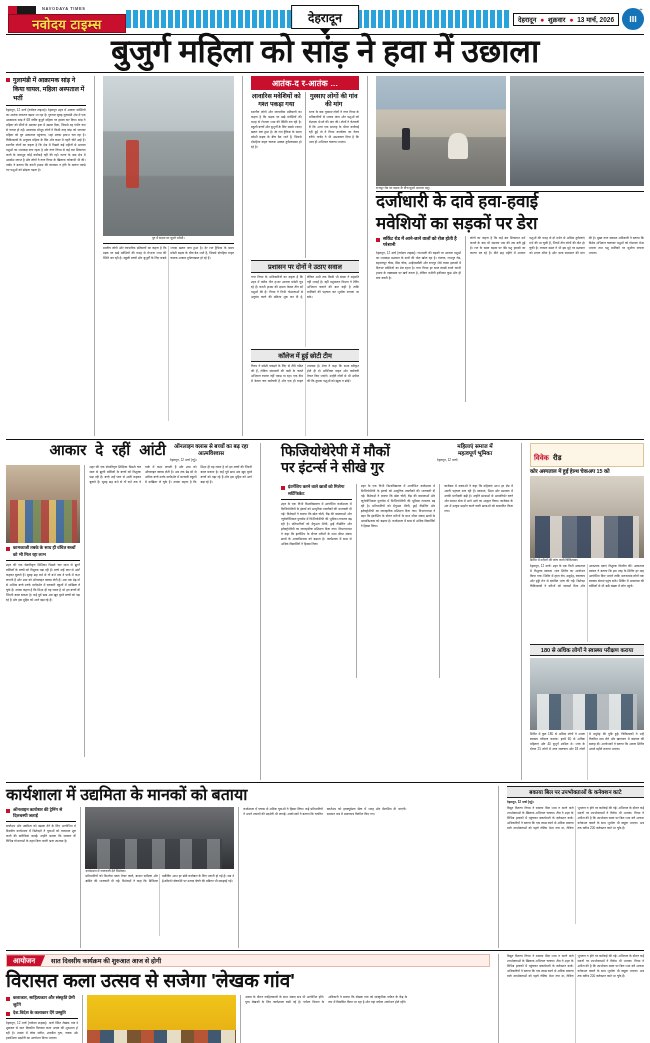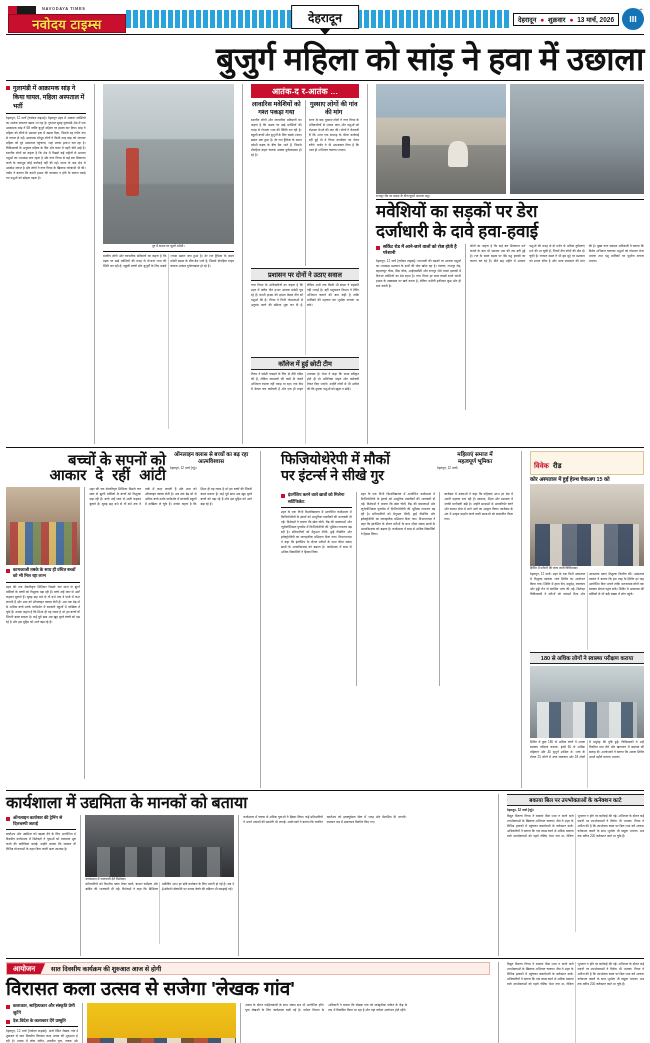--- a/index.html
+++ b/index.html
@@ -32,21 +32,21 @@
   .dateline{flex:none;border:1px solid #111;background:#fff;padding:1px 4px;margin-left:3px;
      font-size:6.5px;font-weight:700;font-family:"Liberation Sans",sans-serif;white-space:nowrap;}
   .dateline b{color:#c8102e;font-size:7px;}
   .emblem{flex:none;width:22px;height:22px;border-radius:50%;background:#1573b8;color:#fff;
      display:flex;align-items:center;justify-content:center;font-size:9px;font-weight:700;margin-left:3px;
      font-family:"Liberation Sans",sans-serif;}
   .plusdot{position:absolute;right:1px;top:2px;font-size:7px;color:#555;}
 
   
   .lead-hl{font-size:32px;font-weight:700;letter-spacing:-.3px;line-height:1.05;
-     text-align:right;margin:8px 0 3px 0;font-family:"Liberation Sans",sans-serif;}
+     text-align:center;margin:0 0 3px 0;font-family:"Liberation Sans",sans-serif;}
 
   
   .rule{border-top:1px solid #111;}
   .cols{display:flex;gap:8px;}
   .col{box-sizing:border-box;}
   .vsep{border-left:.5px solid #aaa;}
 
   
   .copy{font-size:3.1px;line-height:1.62;text-align:justify;color:#2a2a2a;
      font-family:"Liberation Sans",sans-serif;word-spacing:.2px;hyphens:auto;overflow:hidden;}
@@ -242,22 +242,22 @@
       <div class="cols" style="gap:4px;">
         <div class="col" style="width:130px;">
           <div class="photo ph-road" style="height:110px;"></div>
         </div>
         <div class="col" style="width:134px;">
           <div class="photo ph-band" style="height:110px;"></div>
         </div>
       </div>
       <div class="cap">राजपुर रोड पर सड़क के बीच घूमते आवारा पशु।</div>
       <div class="rule"></div>
+      <div class="subhl" style="font-size:17px;text-align:left;">दर्जाधारी के दावे हवा-हवाई</div>
       <div class="subhl" style="font-size:17px;text-align:left;margin-top:2px;">मवेशियों का सड़कों पर डेरा</div>
-      <div class="subhl" style="font-size:17px;text-align:left;">दर्जाधारी के दावे हवा-हवाई</div>
       <div class="cols" style="gap:4px;margin-top:2px;">
         <div class="col" style="width:86px;">
           <ul class="bullets" style="font-size:4.6px;">
             <li>सर्किट रोड में आने-जाने वालों को रोज होती है परेशानी</li>
           </ul>
           <div class="copy" style="height:150px;margin-top:2px;">देहरादून, 12 मार्च (नवोदय टाइम्स)। राजधानी की सड़कों पर आवारा पशुओं का जमावड़ा प्रशासन के दावों की पोल खोल रहा है। घंटाघर, राजपुर रोड, सहारनपुर चौक, प्रिंस चौक, आईएसबीटी और रायपुर जैसे व्यस्त इलाकों में दिनभर मवेशियों का डेरा रहता है। नगर निगम हर साल लाखों रुपये कांजी हाउस के रखरखाव पर खर्च करता है, लेकिन जमीनी हकीकत कुछ और ही बयां करती है।</div>
         </div>
         <div class="col vsep" style="width:0;"></div>
         <div class="col" style="width:176px;">
           <div class="copy c3" style="height:166px;">लोगों का कहना है कि कई बार शिकायत दर्ज कराने के बाद भी समस्या जस की तस बनी हुई है। रात के समय सड़क पर बैठे पशु हादसों का कारण बन रहे हैं। बीते छह महीने में आवारा पशुओं की वजह से दो दर्जन से अधिक दुर्घटनाएं दर्ज की जा चुकी हैं, जिनमें तीन लोगों की मौत हो चुकी है। व्यापार मंडल ने भी इस मुद्दे पर प्रशासन को ज्ञापन सौंपा है और जल्द समाधान की मांग की है। मुख्य नगर स्वास्थ्य अधिकारी ने बताया कि विशेष अभियान चलाकर पशुओं को गोशाला भेजा जाएगा तथा पशु मालिकों पर जुर्माना लगाया जाएगा।</div>
@@ -266,21 +266,20 @@
     </div>
   </div>
 
   <div class="rule" style="margin-top:3px;"></div>
 
   <div class="cols" style="margin-top:3px;">
 
     <div class="col" style="width:246px;">
       <div class="cols" style="gap:4px;">
         <div class="col" style="width:160px;">
-          <div class="subhl" style="font-size:15px;text-align:right;">बच्चों के सपनों को</div>
           <div class="subhl" style="font-size:15px;text-align:right;font-family:Liberation Mono, monospace;">आकार दे रहीं आंटी</div>
         </div>
         <div class="col" style="width:82px;">
           <div class="kicker">ऑनलाइन क्लास से बच्चों का बढ़ रहा आत्मविश्वास</div>
           <div class="copy" style="margin-top:1px;">देहरादून, 12 मार्च (न्यू)।</div>
         </div>
       </div>
       <div class="cols" style="gap:4px;margin-top:2px;">
         <div class="col" style="width:76px;">
           <div class="photo ph-kids" style="height:78px;"></div>

